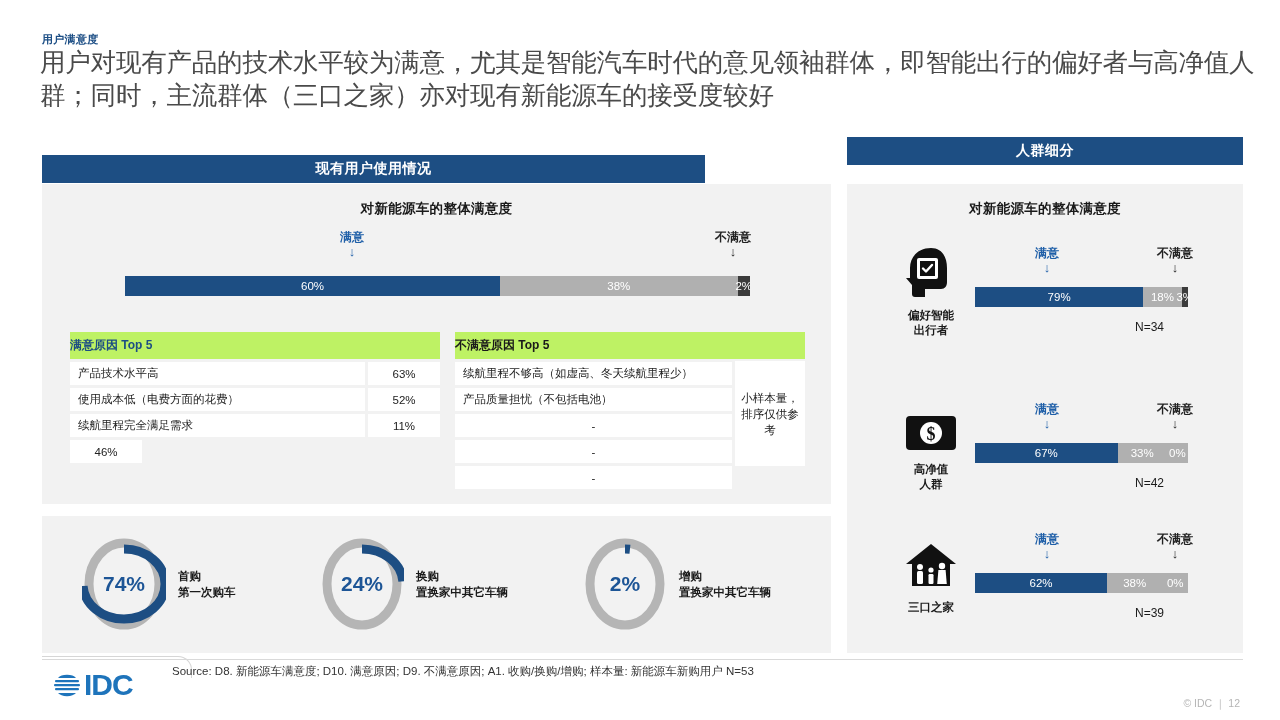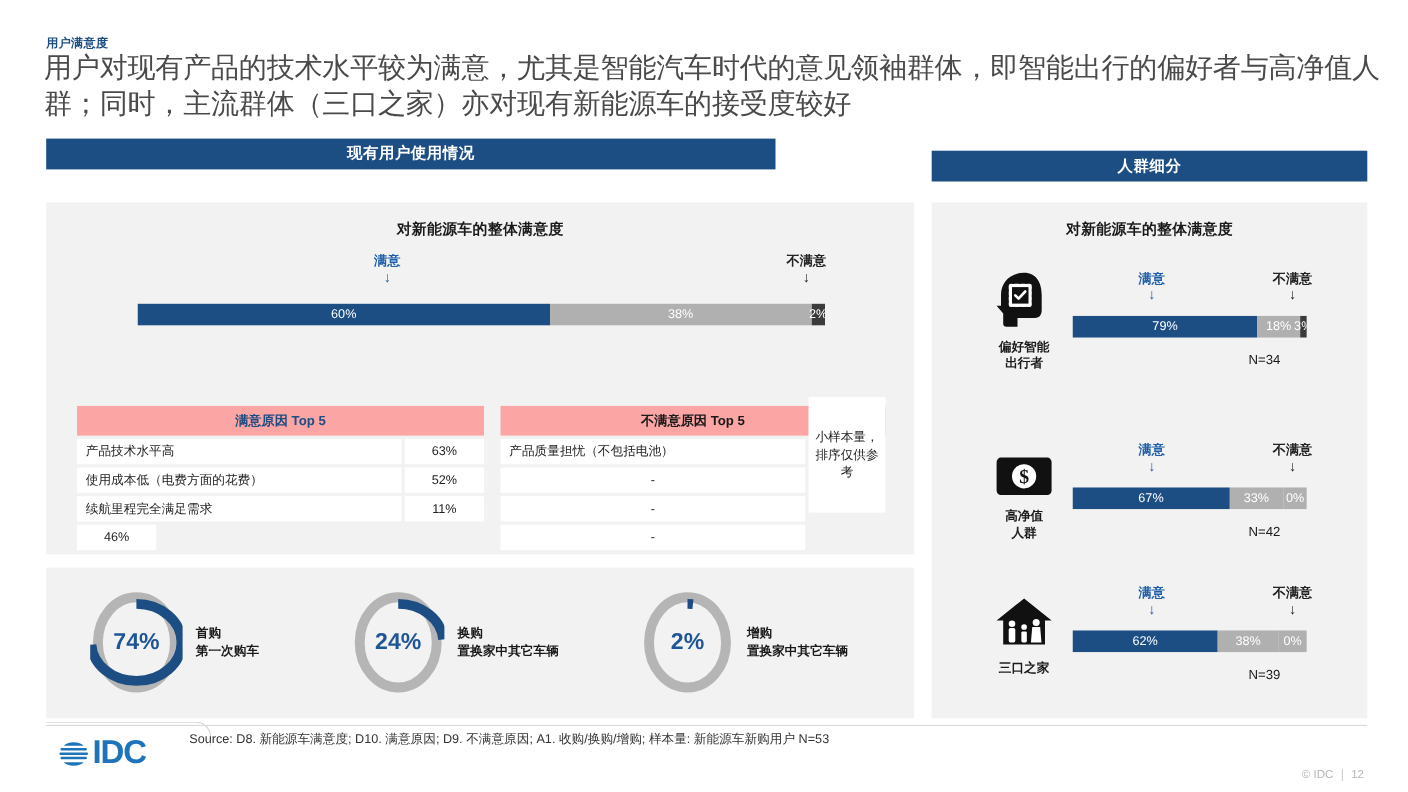--- a/index.html
+++ b/index.html
@@ -22,21 +22,21 @@
     letter-spacing: -0.2px;
   }
 
   
   .bar-title {
     position: absolute; height: 28px; background: #1d4e83;
     color: #fff; font-size: 14px; font-weight: bold;
     display: flex; align-items: center; justify-content: center;
     letter-spacing: .5px;
   }
-  #title-left  { left: 42px;  top: 126px; width: 663px; }
+  #title-left  { left: 42px;  top: 155px; width: 663px; }
   #title-right { left: 847px; top: 137px; width: 396px; }
 
   
   .panel { position: absolute; background: #f2f2f2; }
   #panel-main   { left: 42px;  top: 184px; width: 789px; height: 320px; }
   #panel-donuts { left: 42px;  top: 516px; width: 789px; height: 137px; }
   #panel-right  { left: 847px; top: 184px; width: 396px; height: 469px; }
 
   .panel-head {
     text-align: center; font-size: 13.5px; font-weight: bold; color: #1a1a1a;
@@ -55,22 +55,22 @@
   }
   .seg { display: flex; align-items: center; justify-content: center;
          font-size: 11.5px; color: #fff; font-weight: 400; white-space: nowrap; }
   .seg-blue { background: #1d4e83; }
   .seg-gray { background: #b0b0b0; }
   .seg-dark { background: #3b3b3b; }
 
   
   .tbl { position: absolute; font-size: 11.5px; color: #222; }
   .tbl-head {
-    background: #fca5a5; text-align: center; font-weight: bold;
-    color: #1d4e83; font-size: 12px; padding: 5px 0; margin-bottom: 3px; margin-top: 37px;
+    background: #bef264; font-weight: bold;
+    color: #1d4e83; font-size: 12px; padding: 5px 0; margin-bottom: 3px;
   }
   .tbl-head.dark { color: #1a1a1a; }
   .trow { display: flex; gap: 3px; margin-bottom: 3px; }
   .tcell { background: #fff; padding: 5px 8px; height: 23px;
            display: flex; align-items: center; }
   .tcell.label { flex: 1; }
   .tcell.val   { width: 72px; justify-content: center; }
   .tcell.center{ flex: 1; justify-content: center; }
   .note-box {
     position: absolute; background: #fff; display: flex; align-items: center;
@@ -155,20 +155,23 @@
         <div class="tcell label">续航里程完全满足需求</div>
         <div class="tcell val">11%</div>
       </div>
       <div class="trow">
         <div class="tcell val">46%</div>
       </div>
     </div>
 
     <div class="tbl" style="left:413px; top:148px; width:350px;">
       <div class="tbl-head dark">不满意原因 Top 5</div>
+      <div class="trow">
+        <div class="tcell label" style="max-width:277px">续航里程不够高（如虚高、冬天续航里程少）</div>
+      </div>
       <div class="trow">
         <div class="tcell label" style="max-width:277px">产品质量担忧（不包括电池）</div>
       </div>
       <div class="trow">
         <div class="tcell center" style="max-width:277px">-</div>
       </div>
       <div class="trow">
         <div class="tcell center" style="max-width:277px">-</div>
       </div>
       <div class="trow">

